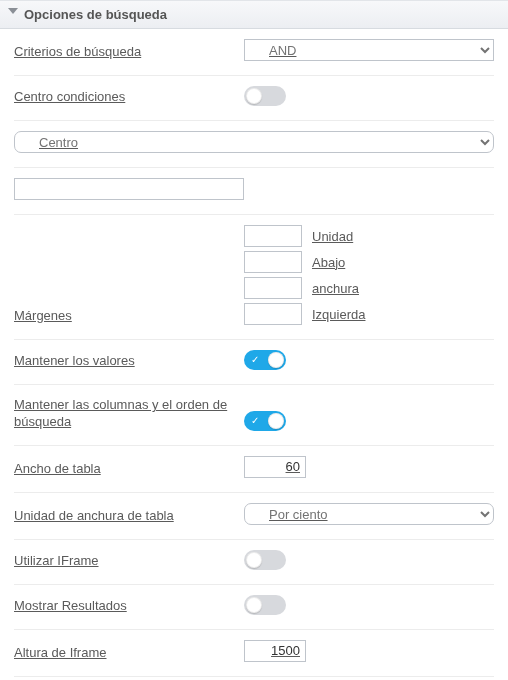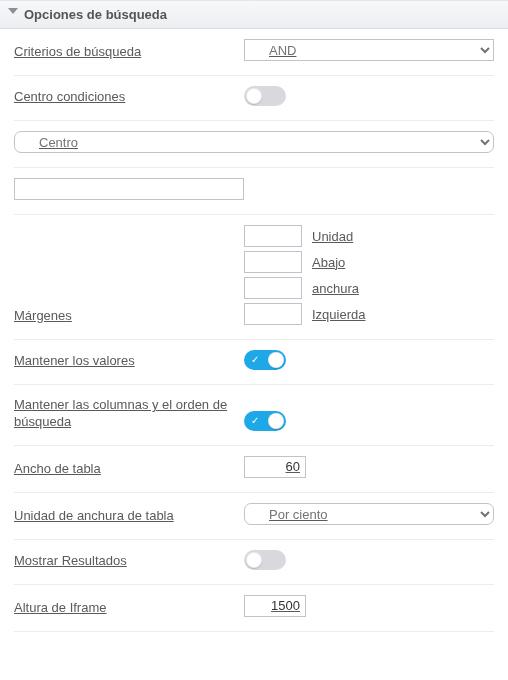--- a/index.html
+++ b/index.html
@@ -212,20 +212,29 @@
 
     <div class="row">
       <div class="label">Unidad de anchura de tabla</div>
       <div class="value">
         <select class="sel-med">
           <option>Por ciento</option>
         </select>
       </div>
     </div>
 
+    <div class="row">
+      <div class="label">Utilizar IFrame</div>
+      <div class="value">
+        <span class="toggle">
+
+          <span class="knob"></span>
+        </span>
+      </div>
+    </div>
 
     <div class="row">
       <div class="label">Mostrar Resultados</div>
       <div class="value">
         <span class="toggle">
 
           <span class="knob"></span>
         </span>
       </div>
     </div>

